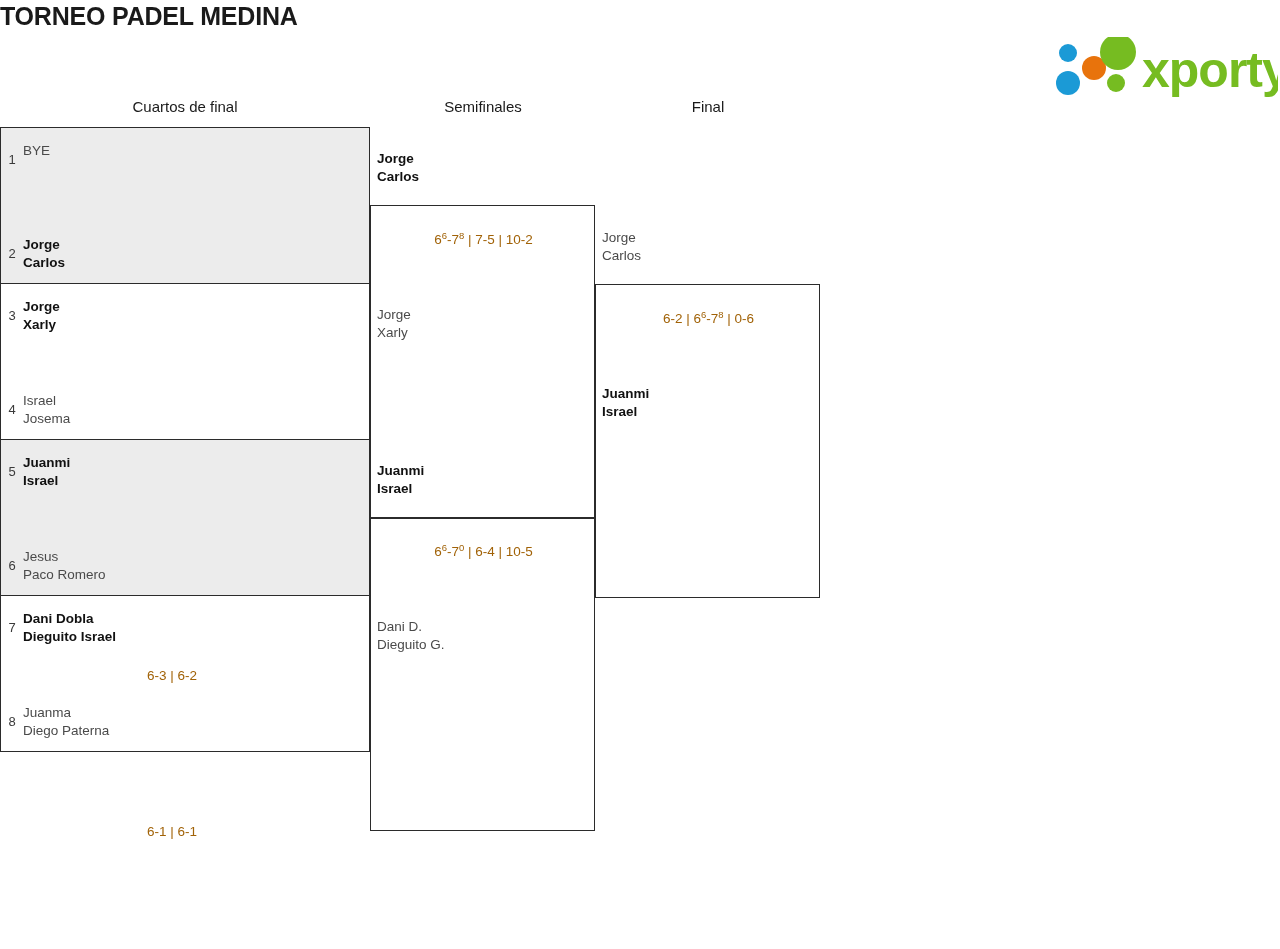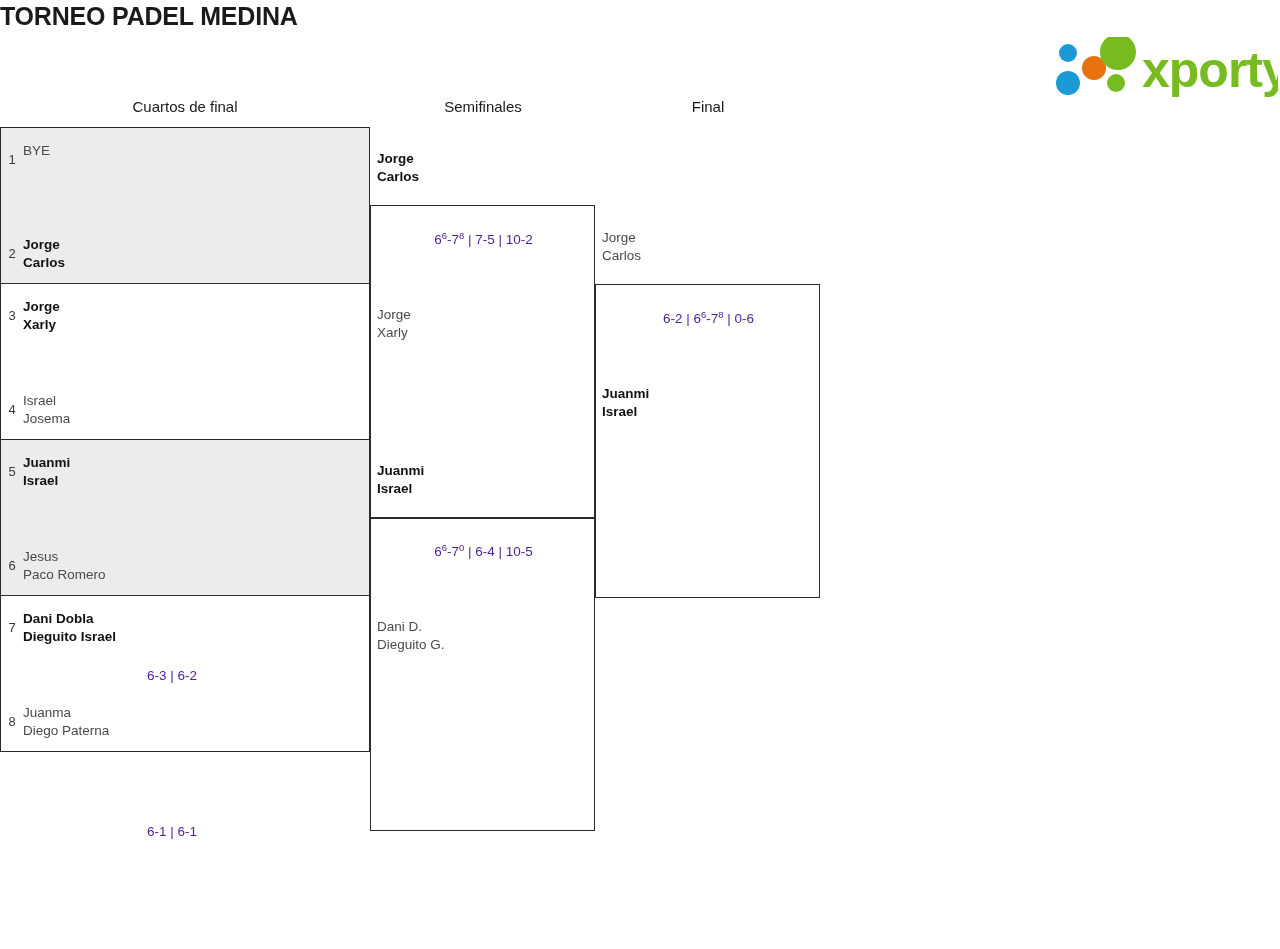--- a/index.html
+++ b/index.html
@@ -105,21 +105,21 @@
   }
   .names .n1, .names .n2 { display: block; }
   .winner .names { font-weight: bold; color: #111111; }
   .loser  .names { font-weight: normal; color: #4a4a4a; }
 
   
   .score {
     position: absolute;
     font-size: 13.5px;
     line-height: 18px;
-    color: #4c1d95;
+    color: #a16207;
     text-align: center;
     white-space: nowrap;
   }
   .score sup {
     font-size: 9.5px;
     vertical-align: super;
     line-height: 0;
   }
 
   

